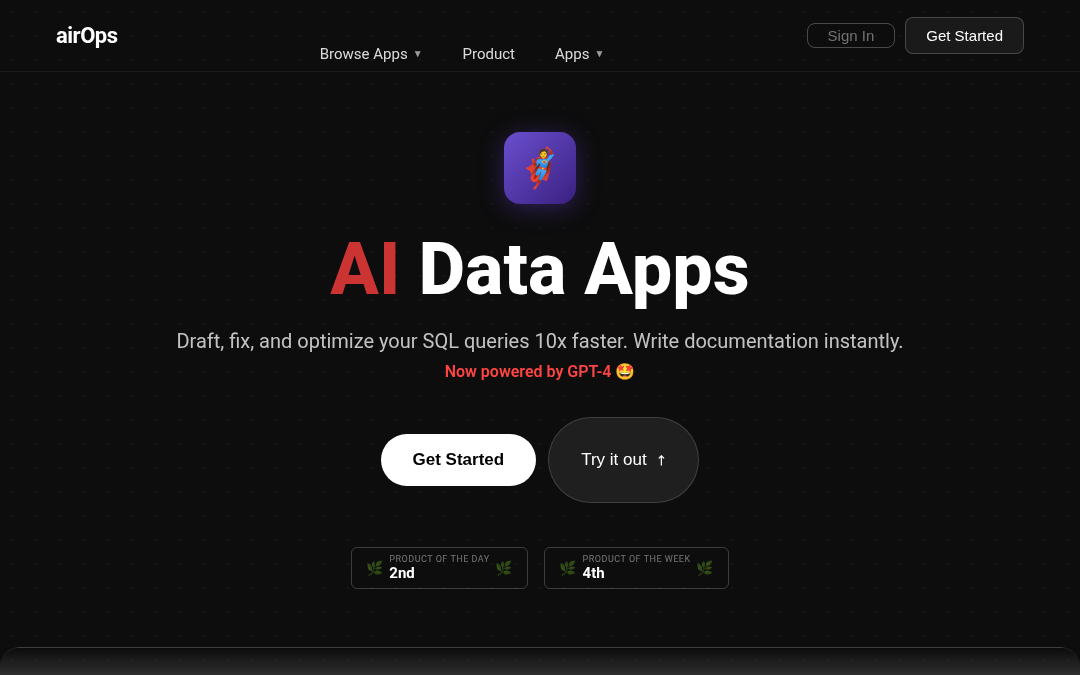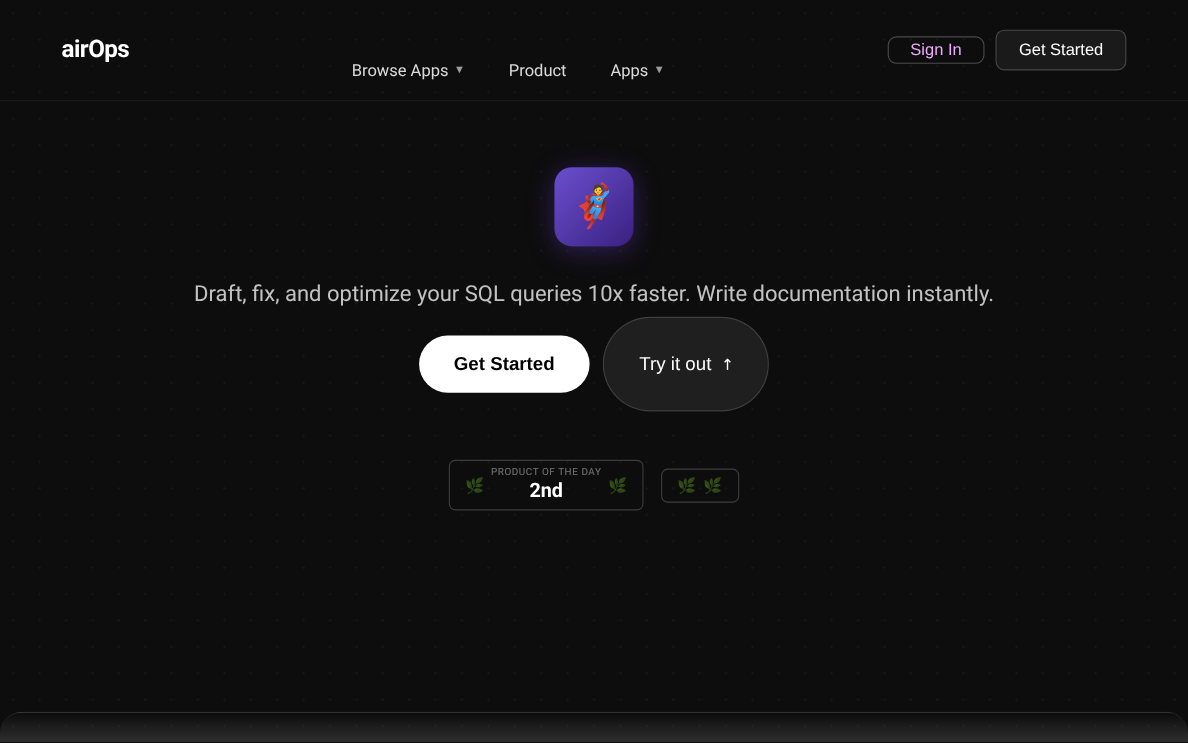--- a/index.html
+++ b/index.html
@@ -26,21 +26,21 @@
     }
 
     
     nav {
       position: relative;
       z-index: 10;
       display: flex;
       align-items: center;
       justify-content: space-between;
       padding: 0 56px;
-      height: 92px;
+      height: 72px;
       border-bottom: 1px solid rgba(255,255,255,0.06);
     }
 
     .nav-logo {
       font-size: 22px;
       font-weight: 700;
       color: #ffffff;
       letter-spacing: -0.5px;
     }
 
@@ -74,21 +74,21 @@
     .nav-right {
       display: flex;
       align-items: center;
       gap: 10px;
     }
 
     .btn-signin {
       padding: 3px 20px;
       border-radius: 8px;
       font-size: 15px;
-      color: #f0abfc;
+      color: #737373;
       background: transparent;
       border: 1px solid rgba(255,255,255,0.25);
       cursor: pointer;
     }
 
     .btn-getstarted-nav {
       padding: 9px 20px;
       border-radius: 8px;
       font-size: 15px;
       color: #ffffff;
@@ -215,33 +215,33 @@
       font-size: 12px;
       color: rgba(255,255,255,0.7);
     }
 
     .award-leaf {
       font-size: 14px;
       opacity: 0.6;
     }
 
     .award-content {
-      text-align: center;
+      text-align: left;
     }
 
     .award-label {
       font-size: 9px;
       text-transform: uppercase;
       letter-spacing: 0.5px;
       opacity: 0.6;
       line-height: 1.2;
     }
 
     .award-rank {
-      font-size: 18px;
+      font-size: 15px;
       font-weight: 700;
       color: #ffffff;
       line-height: 1.2;
     }
 
     
     .bottom-hint {
       position: absolute;
       bottom: 0;
       left: 0;
@@ -279,23 +279,27 @@
     <button class="btn-getstarted-nav">Get Started</button>
   </div>
 </nav>
 
 <section class="hero">
 
   <div class="hero-icon">
     <span class="hero-icon-inner">🦸</span>
   </div>
 
+  <h1 class="hero-headline">
+    <em class="ai-red">AI</em><span class="data-apps"> Data Apps</span>
+  </h1>
 
   <p class="hero-sub">Draft, fix, and optimize your SQL queries 10x faster. Write documentation instantly.</p>
 
+  <p class="hero-gpt">Now powered by GPT-4 🤩</p>
 
   <div class="hero-buttons">
     <button class="btn-primary">Get Started</button>
     <button class="btn-secondary">
       <span>Try it out</span>
       <span class="arrow-icon">↗</span>
     </button>
   </div>
 
   <div class="awards">
@@ -303,19 +307,23 @@
       <span class="award-leaf">🌿</span>
       <div class="award-content">
         <div class="award-label">Product of the day</div>
         <div class="award-rank">2nd</div>
       </div>
       <span class="award-leaf">🌿</span>
     </div>
 
     <div class="award-badge">
       <span class="award-leaf">🌿</span>
+      <div class="award-content">
+        <div class="award-label">Product of the week</div>
+        <div class="award-rank">4th</div>
+      </div>
       <span class="award-leaf">🌿</span>
     </div>
   </div>
 
 </section>
 
 <div class="bottom-hint"></div>
 
 </body></html>

